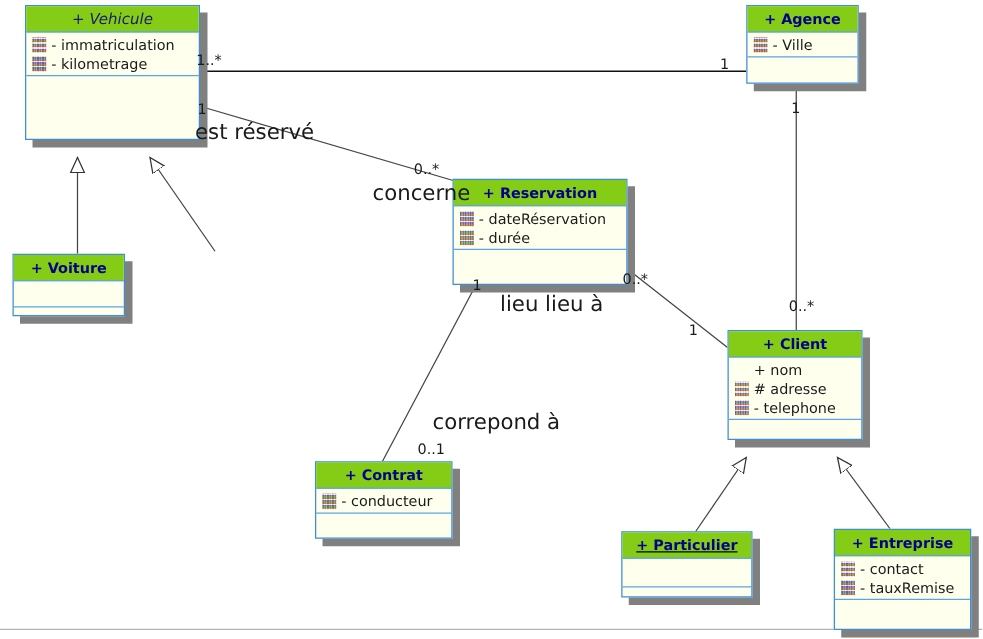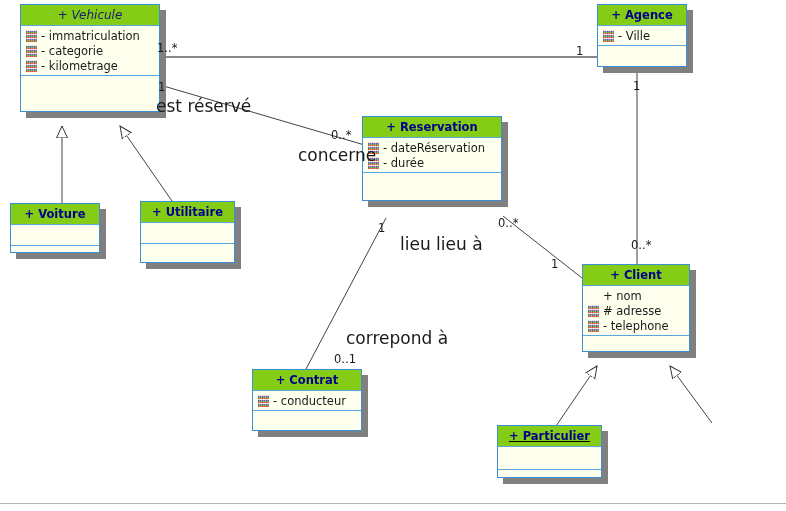--- a/index.html
+++ b/index.html
@@ -155,63 +155,54 @@
 
 <div class="uml-class abstract" style="left: 20px; top: 4px; width: 140px; height: 108px;">
       <div class="cls-name">+ Vehicule</div>
       <div class="cls-attrs">
         <div class="attr-row">
           <span class="attr-icon"></span>
           <span class="attr-text">- immatriculation</span>
         </div>
         <div class="attr-row">
           <span class="attr-icon"></span>
-          <span class="attr-text">- categorie</span>
-        </div>
-        <div class="attr-row">
-          <span class="attr-icon"></span>
           <span class="attr-text">- kilometrage</span>
         </div>
       </div>
       <div class="cls-ops"></div>
     </div>
     <div class="uml-class" style="left: 597px; top: 4px; width: 90px; height: 63px;">
       <div class="cls-name">+ Agence</div>
       <div class="cls-attrs">
         <div class="attr-row">
           <span class="attr-icon"></span>
           <span class="attr-text">- Ville</span>
         </div>
       </div>
       <div class="cls-ops"></div>
     </div>
-    <div class="uml-class" style="left: 362px; top: 116px; width: 140px; height: 85px;">
+    <div class="uml-class" style="left: 362px; top: 143px; width: 140px; height: 85px;">
       <div class="cls-name">+ Reservation</div>
       <div class="cls-attrs">
         <div class="attr-row">
           <span class="attr-icon"></span>
           <span class="attr-text">- dateRéservation</span>
         </div>
         <div class="attr-row">
           <span class="attr-icon"></span>
           <span class="attr-text">- durée</span>
         </div>
       </div>
       <div class="cls-ops"></div>
     </div>
     <div class="uml-class" style="left: 10px; top: 203px; width: 90px; height: 50px;">
       <div class="cls-name">+ Voiture</div>
       <div class="cls-attrs" style="height: 21px;"></div>
       <div class="cls-ops"></div>
     </div>
-    <div class="uml-class" style="left: 140px; top: 201px; width: 95px; height: 62px;">
-      <div class="cls-name">+ Utilitaire</div>
-      <div class="cls-attrs" style="height: 21px;"></div>
-      <div class="cls-ops"></div>
-    </div>
     <div class="uml-class" style="left: 582px; top: 264px; width: 108px; height: 88px;">
       <div class="cls-name">+ Client</div>
       <div class="cls-attrs">
         <div class="attr-row">
           <span class="attr-icon blank"></span>
           <span class="attr-text">+ nom</span>
         </div>
         <div class="attr-row">
           <span class="attr-icon"></span>
           <span class="attr-text"># adresse</span>
@@ -229,20 +220,34 @@
         <div class="attr-row">
           <span class="attr-icon"></span>
           <span class="attr-text">- conducteur</span>
         </div>
       </div>
       <div class="cls-ops"></div>
     </div>
     <div class="uml-class" style="left: 497px; top: 425px; width: 105px; height: 53px; text-decoration: underline;">
       <div class="cls-name">+ Particulier</div>
       <div class="cls-attrs" style="height: 23px;"></div>
+      <div class="cls-ops"></div>
+    </div>
+    <div class="uml-class" style="left: 667px; top: 423px; width: 110px; height: 81px;">
+      <div class="cls-name">+ Entreprise</div>
+      <div class="cls-attrs">
+        <div class="attr-row">
+          <span class="attr-icon"></span>
+          <span class="attr-text">- contact</span>
+        </div>
+        <div class="attr-row">
+          <span class="attr-icon"></span>
+          <span class="attr-text">- tauxRemise</span>
+        </div>
+      </div>
       <div class="cls-ops"></div>
     </div>
     <div class="edge-label mult" style="left: 157px; top: 41px;">1..*</div>
     <div class="edge-label mult" style="left: 576px; top: 44px;">1</div>
     <div class="edge-label mult" style="left: 158px; top: 80px;">1</div>
     <div class="edge-label" style="left: 156px; top: 96px;">est réservé</div>
     <div class="edge-label mult" style="left: 331px; top: 128px;">0..*</div>
     <div class="edge-label" style="left: 298px; top: 145px;">concerne</div>
     <div class="edge-label mult" style="left: 633px; top: 79px;">1</div>
     <div class="edge-label mult" style="left: 631px; top: 238px;">0..*</div>

